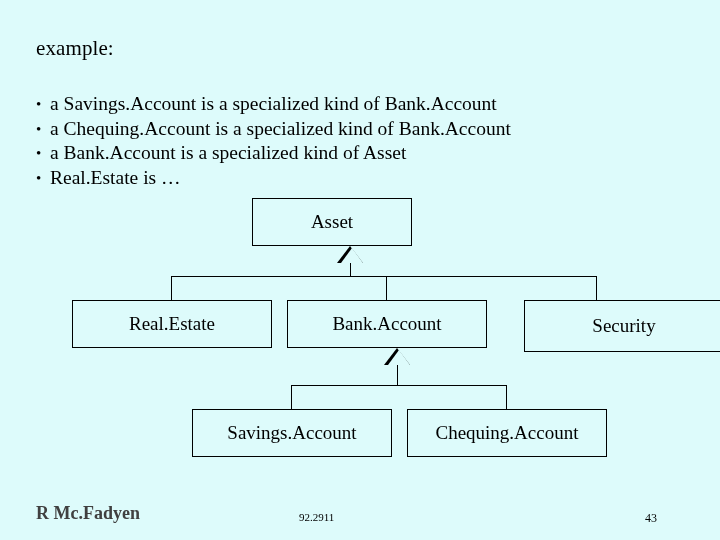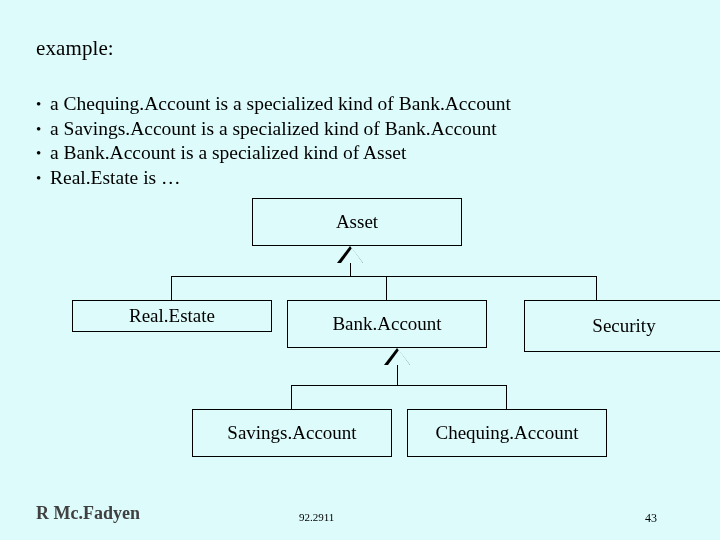--- a/index.html
+++ b/index.html
@@ -52,22 +52,22 @@
     position: absolute;
     box-sizing: border-box;
     border: 1px solid #000;
     background: #ddfbfb;
     display: flex;
     align-items: center;
     justify-content: center;
     font-size: 19px;
     color: #000;
   }
-  .box-asset      { left: 252px; top: 198px; width: 210px; height: 48px; }
-  .box-realestate { left: 72px;  top: 300px; width: 200px; height: 32px; }
+  .box-asset      { left: 252px; top: 198px; width: 160px; height: 48px; }
+  .box-realestate { left: 72px;  top: 300px; width: 200px; height: 48px; }
   .box-bankaccount{ left: 287px; top: 300px; width: 200px; height: 48px; }
   .box-security   { left: 497px; top: 300px; width: 200px; height: 52px; margin-left: 27px; }
   .box-savings    { left: 192px; top: 409px; width: 200px; height: 48px; justify-content: center; }
   .box-chequing   { left: 407px; top: 409px; width: 200px; height: 48px; }
 
   
   .ln {
     position: absolute;
     background: #000;
   }
@@ -117,22 +117,22 @@
   }
 </style>
 </head>
 <body>
 
 <div id="slide">
 
   <div class="title">example:</div>
 
   <div class="bullets">
+    <div class="bullet"><span class="dot">•</span><span>a Savings.Account is a specialized kind of Bank.Account</span></div>
     <div class="bullet"><span class="dot">•</span><span>a Chequing.Account is a specialized kind of Bank.Account</span></div>
-    <div class="bullet"><span class="dot">•</span><span>a Savings.Account is a specialized kind of Bank.Account</span></div>
     <div class="bullet"><span class="dot">•</span><span>a Bank.Account is a specialized kind of Asset</span></div>
     <div class="bullet"><span class="dot">•</span><span>Real.Estate is  …</span></div>
   </div>
 
   <div class="ln v" style="left:171px; top:276px; height:24px;"></div>
   <div class="ln v" style="left:386px; top:276px; height:24px;"></div>
   <div class="ln v" style="left:596px; top:276px; height:24px;"></div>
   <div class="ln h" style="left:171px; top:276px; width:426px;"></div>
   <div class="ln v" style="left:350px; top:263px; height:13px;"></div>
   <div class="tri tri-outer" style="left:337px; top:246px;">

